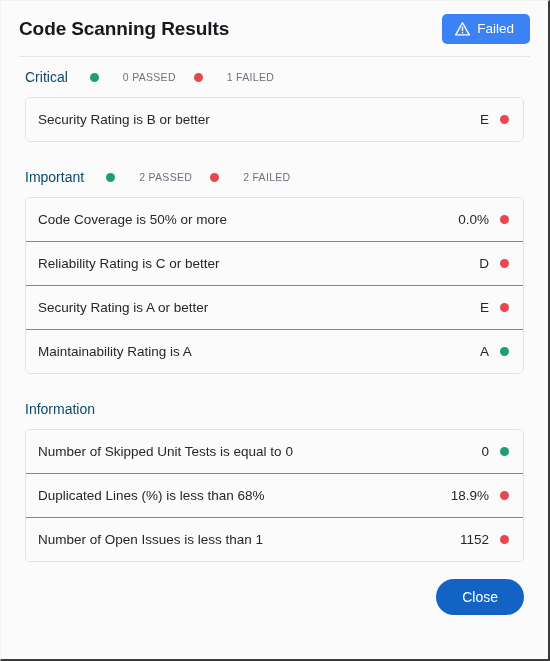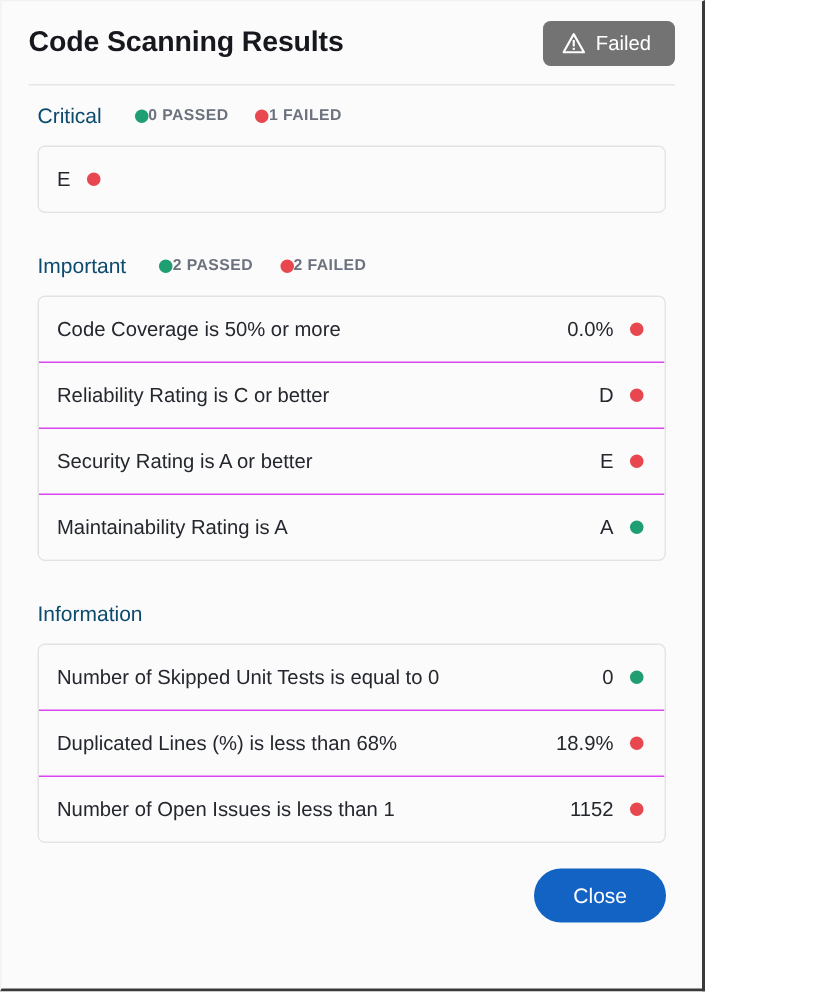--- a/index.html
+++ b/index.html
@@ -10,21 +10,21 @@
   body {
     width: 550px;
     height: 661px;
     font-family: "Liberation Sans", sans-serif;
     -webkit-font-smoothing: antialiased;
   }
 
   .window {
     position: relative;
     box-sizing: border-box;
-    width: 470px;
+    width: 550px;
     height: 661px;
     background: #fbfbfb;
     border-right: 2px solid #3a3a3a;
     border-bottom: 2px solid #3a3a3a;
     border-top: 1px solid #f2f2f2;
     border-left: 1px solid #f2f2f2;
     overflow: hidden;
   }
 
   
@@ -40,21 +40,21 @@
   .title {
     font-size: 19px;
     font-weight: bold;
     color: #16181d;
     letter-spacing: -0.1px;
   }
   .status-badge {
     display: inline-flex;
     align-items: center;
     gap: 7px;
-    background: #737373;
+    background: #3b82f6;
     color: #ffffff;
     border-radius: 5px;
     padding: 8px 16px 8px 13px;
     font-size: 13.5px;
     font-weight: 500;
     border: none;
     cursor: pointer;
     line-height: 1;
   }
   .status-badge svg { display: block; }
@@ -83,23 +83,23 @@
     color: #0c4a6e;
   }
   .counts {
     display: flex;
     align-items: center;
     gap: 18px;
   }
   .count {
     display: flex;
     align-items: center;
-    gap: 0;
+    gap: 24px;
     font-size: 10.5px;
-    font-weight: bold;
+    font-weight: normal;
     letter-spacing: 0.3px;
     color: #6c727d;
   }
   .dot {
     width: 9px;
     height: 9px;
     border-radius: 50%;
     display: inline-block;
     flex: 0 0 auto;
   }
@@ -195,20 +195,21 @@
             <span>0 PASSED</span>
           </div>
           <div class="count">
             <span class="dot fail"></span>
             <span>1 FAILED</span>
           </div>
         </div>
       </div>
       <div class="card">
         <div class="row">
+          <span class="row-label">Security Rating is B or better</span>
           <span class="row-right">
             <span class="row-value">E</span>
             <span class="row-dot fail"></span>
           </span>
         </div>
       </div>
     </div>
 
     <div class="spacer-sm"></div>
 

